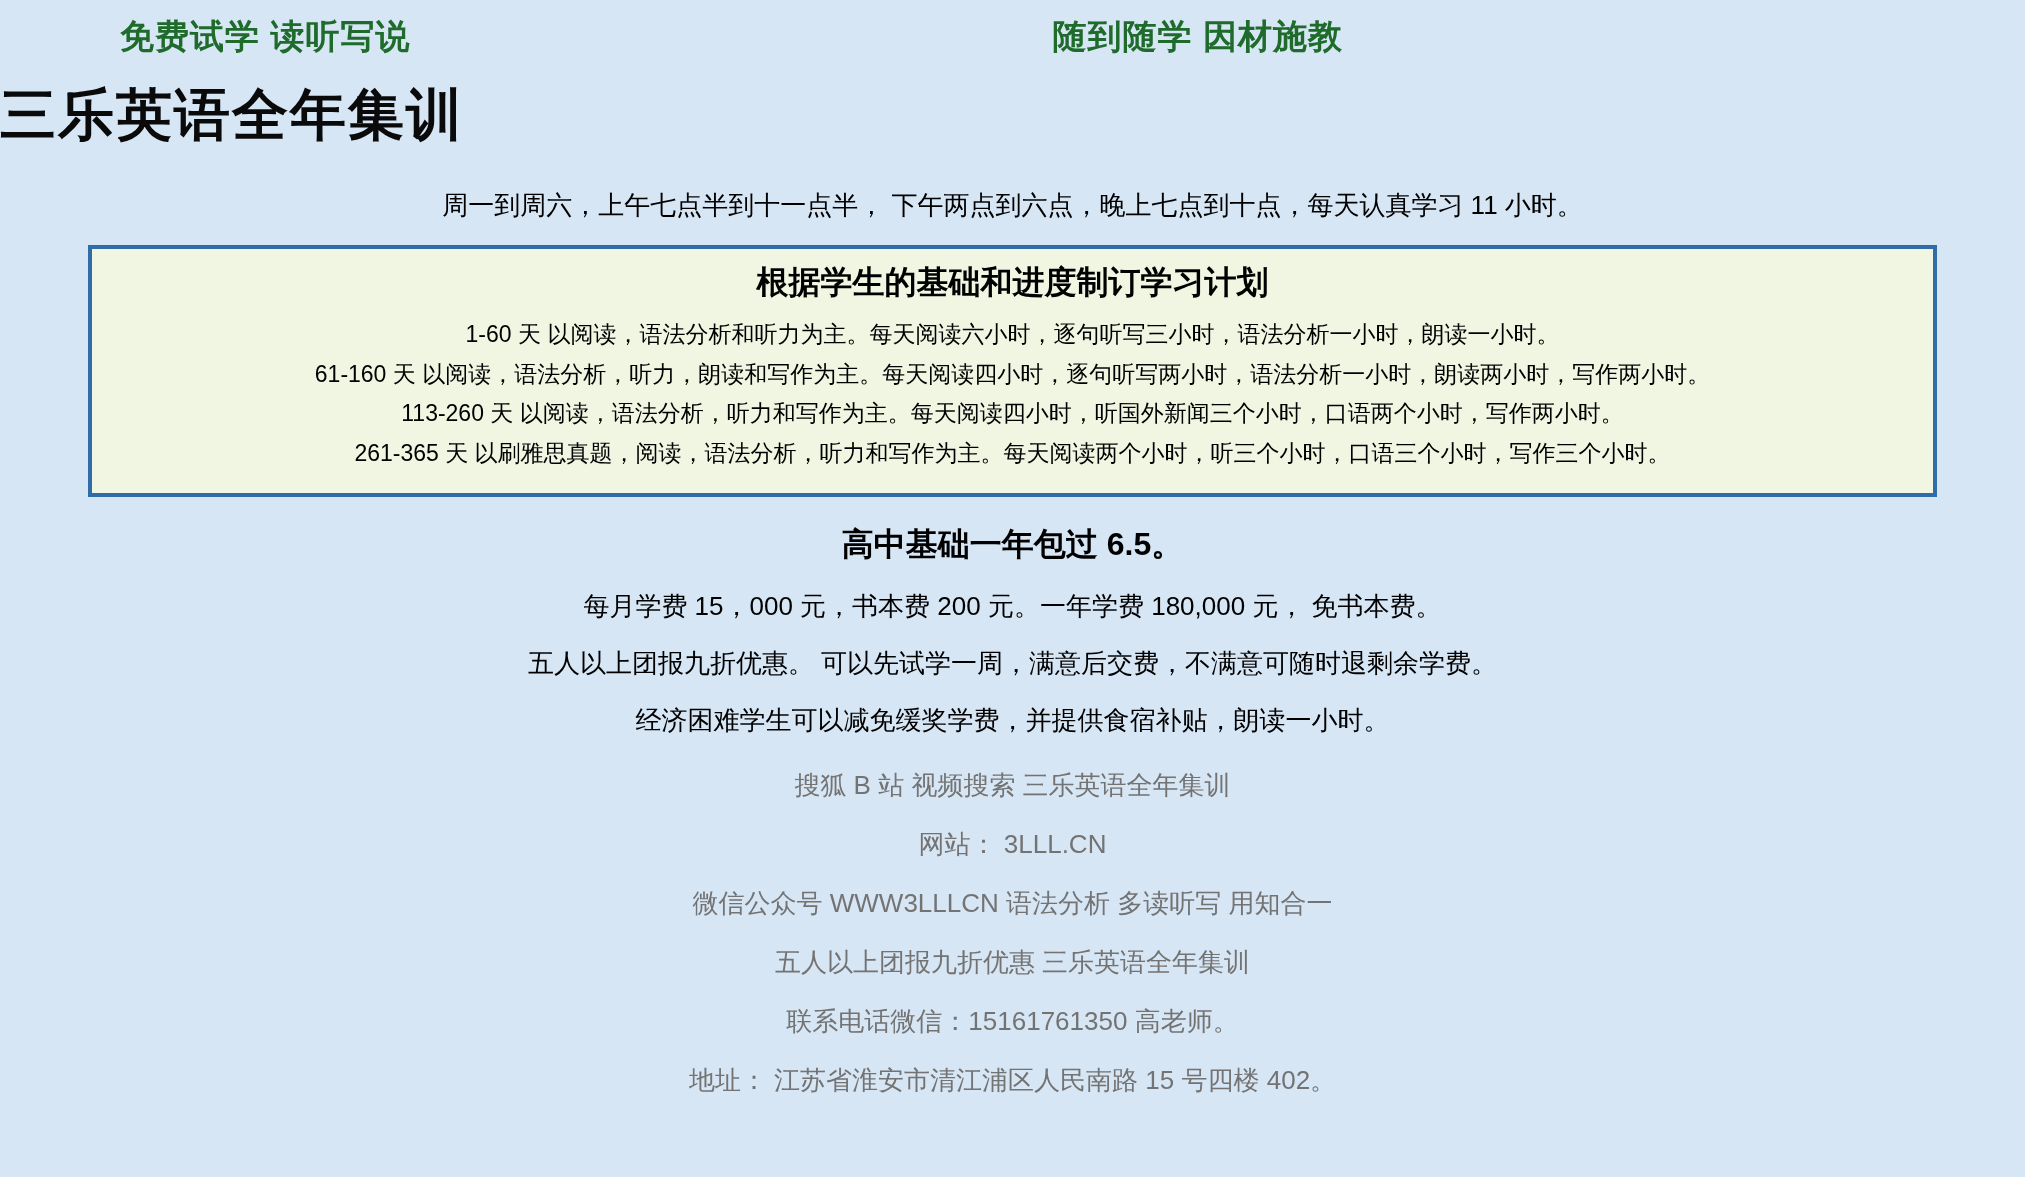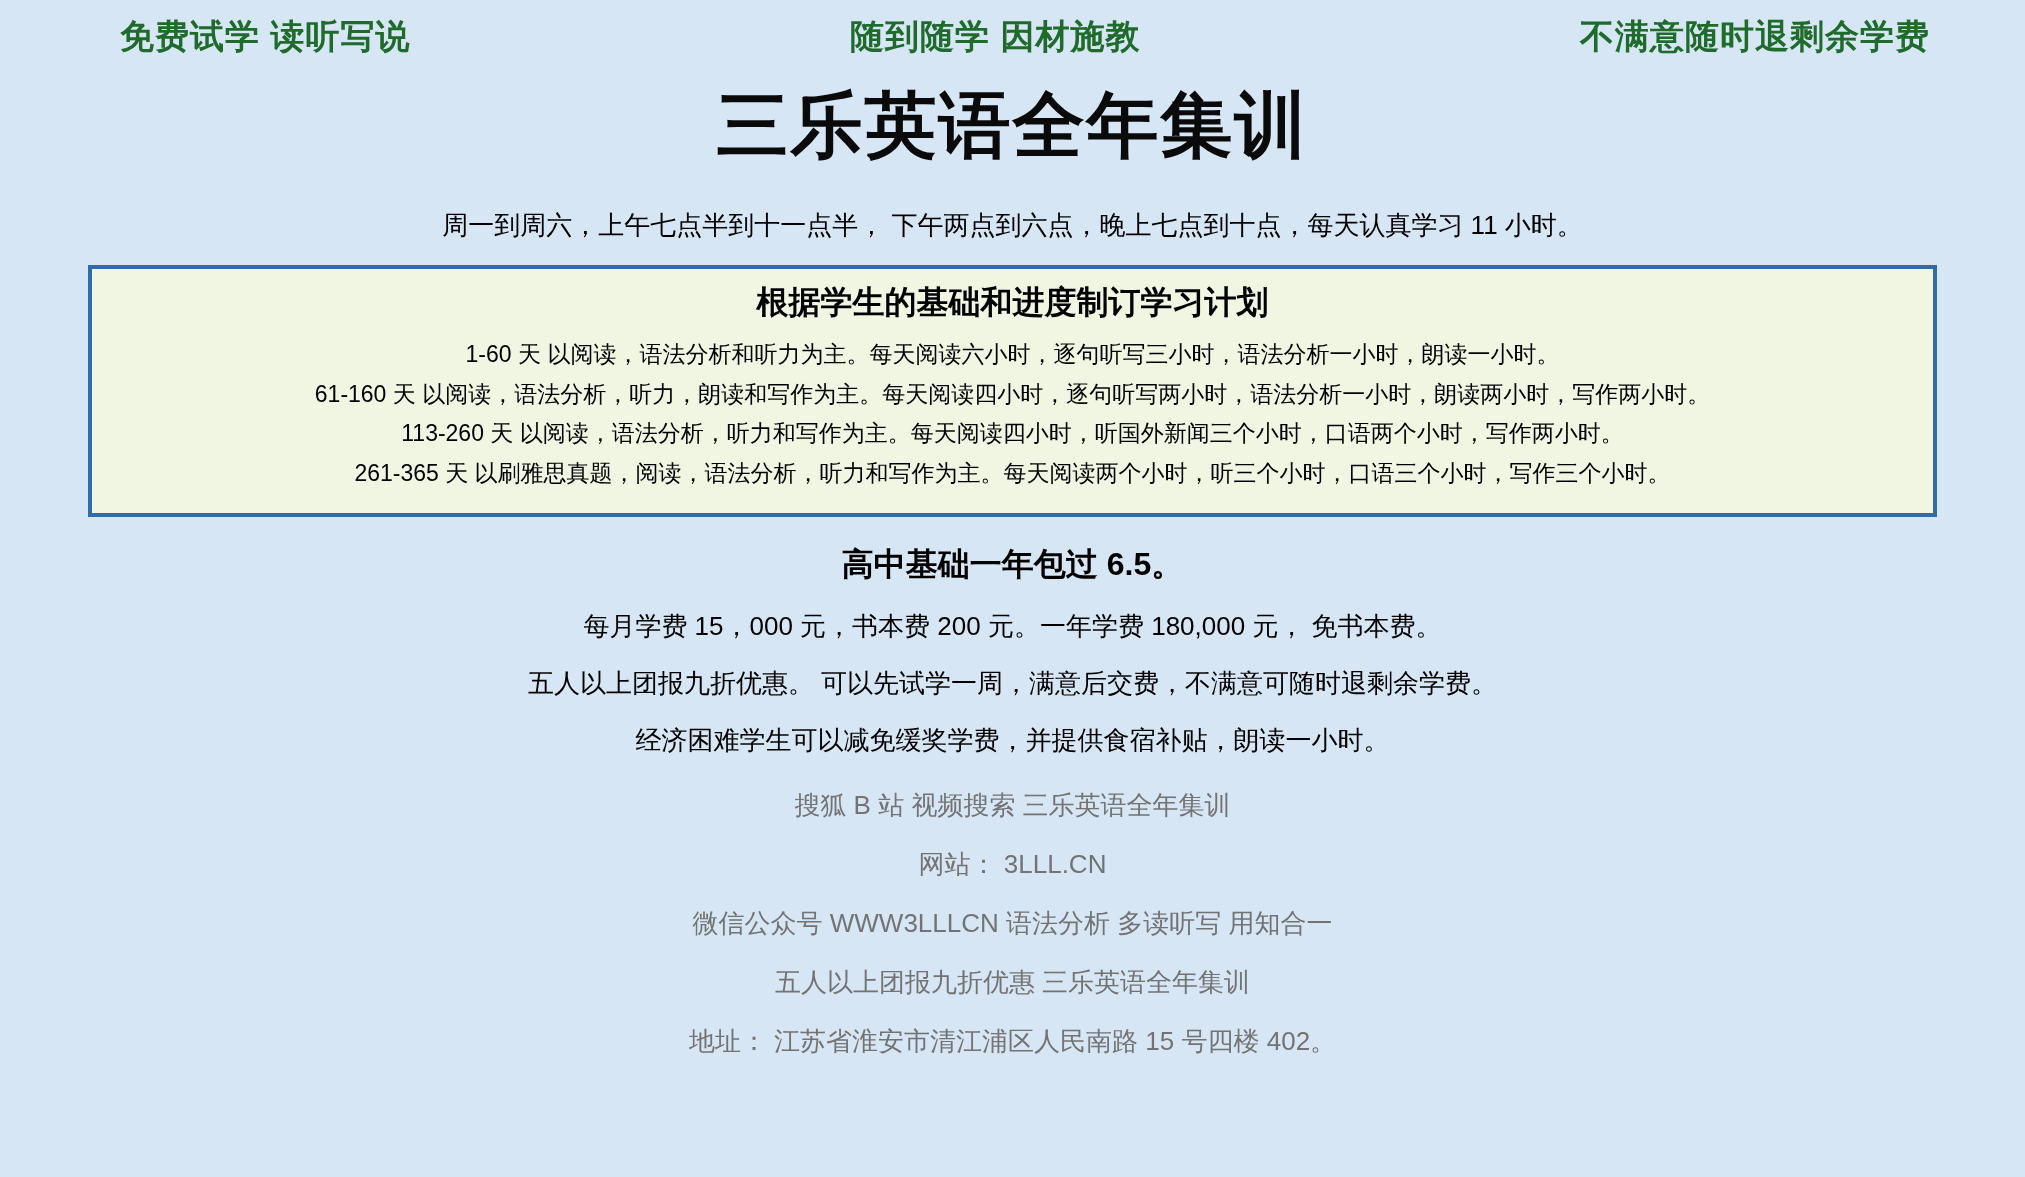--- a/index.html
+++ b/index.html
@@ -34,22 +34,22 @@
     font-size: 34px;
     letter-spacing: 1px;
     white-space: nowrap;
   }
   .slogan-1 { flex: 0 0 auto; margin-left: 80px; }
   .slogan-2 { flex: 1 1 auto; text-align: center; }
   .slogan-3 { flex: 0 0 auto; margin-right: 55px; }
 
   
   .main-title {
-    text-align: center;
-    font-size: 72px;
+    text-align: left;
+    font-size: 56px;
     font-weight: bold;
     letter-spacing: 2px;
     margin-top: 18px;
     color: #0a0a0a;
   }
 
   
   .schedule {
     text-align: center;
     font-size: 26px;
@@ -105,21 +105,20 @@
   .contact-line.first { margin-top: 30px; }
 </style>
 </head>
 <body>
 
 <div class="page">
 
   <div class="slogan-row">
     <div class="slogan slogan-1">免费试学  读听写说</div>
     <div class="slogan slogan-2">随到随学  因材施教</div>
-    <div class="slogan slogan-3">不满意随时退剩余学费</div>
   </div>
 
   <div class="main-title">三乐英语全年集训</div>
 
   <div class="schedule">周一到周六，上午七点半到十一点半，  下午两点到六点，晚上七点到十点，每天认真学习 11 小时。</div>
 
   <div class="plan-box">
     <div class="plan-title">根据学生的基础和进度制订学习计划</div>
     <div class="plan-line">1-60 天  以阅读，语法分析和听力为主。每天阅读六小时，逐句听写三小时，语法分析一小时，朗读一小时。</div>
     <div class="plan-line">61-160 天  以阅读，语法分析，听力，朗读和写作为主。每天阅读四小时，逐句听写两小时，语法分析一小时，朗读两小时，写作两小时。</div>
@@ -130,15 +129,16 @@
   <div class="guarantee">高中基础一年包过 6.5。</div>
 
   <div class="info-line">每月学费 15，000 元，书本费 200 元。一年学费 180,000 元，  免书本费。</div>
   <div class="info-line">五人以上团报九折优惠。  可以先试学一周，满意后交费，不满意可随时退剩余学费。</div>
   <div class="info-line">经济困难学生可以减免缓奖学费，并提供食宿补贴，朗读一小时。</div>
 
   <div class="contact-line first">搜狐  B 站  视频搜索  三乐英语全年集训</div>
   <div class="contact-line">网站：   3LLL.CN</div>
   <div class="contact-line">微信公众号  WWW3LLLCN  语法分析  多读听写  用知合一</div>
   <div class="contact-line">五人以上团报九折优惠  三乐英语全年集训</div>
+  <div class="contact-line">联系电话微信：15161761350   高老师。</div>
   <div class="contact-line">地址：   江苏省淮安市清江浦区人民南路 15 号四楼 402。</div>
 
 </div>
 
 </body></html>

